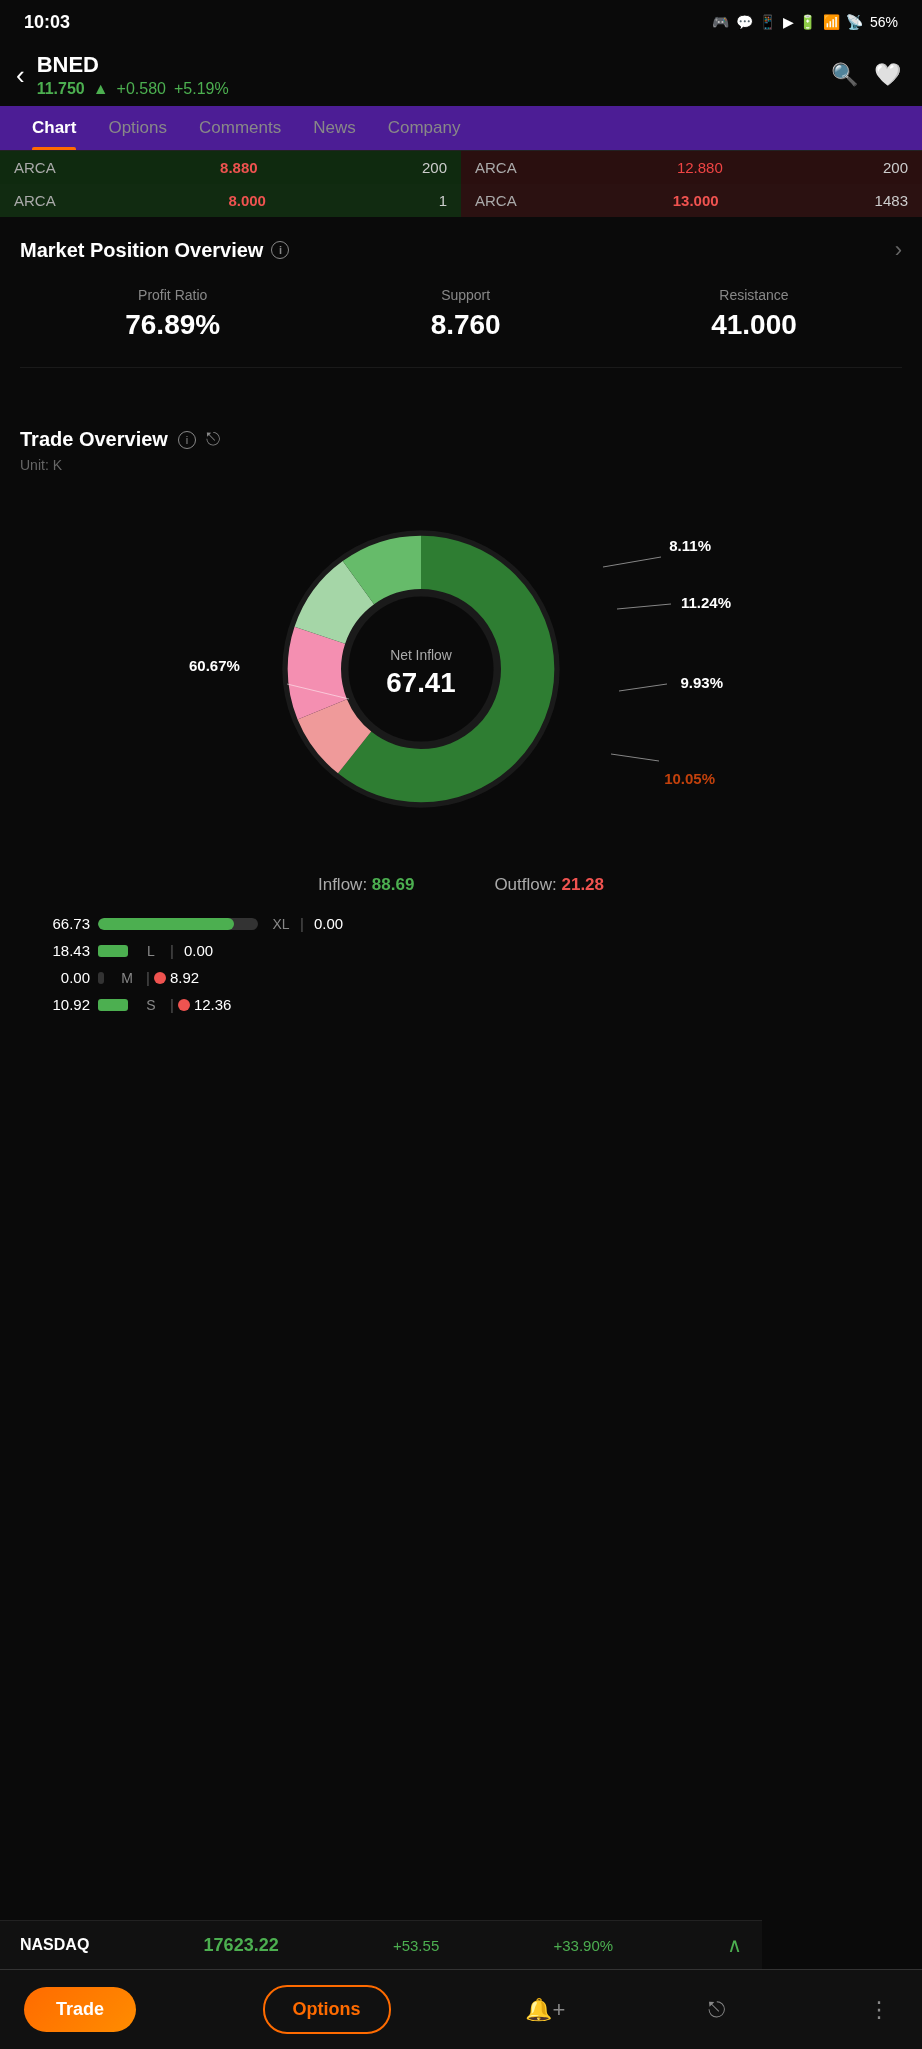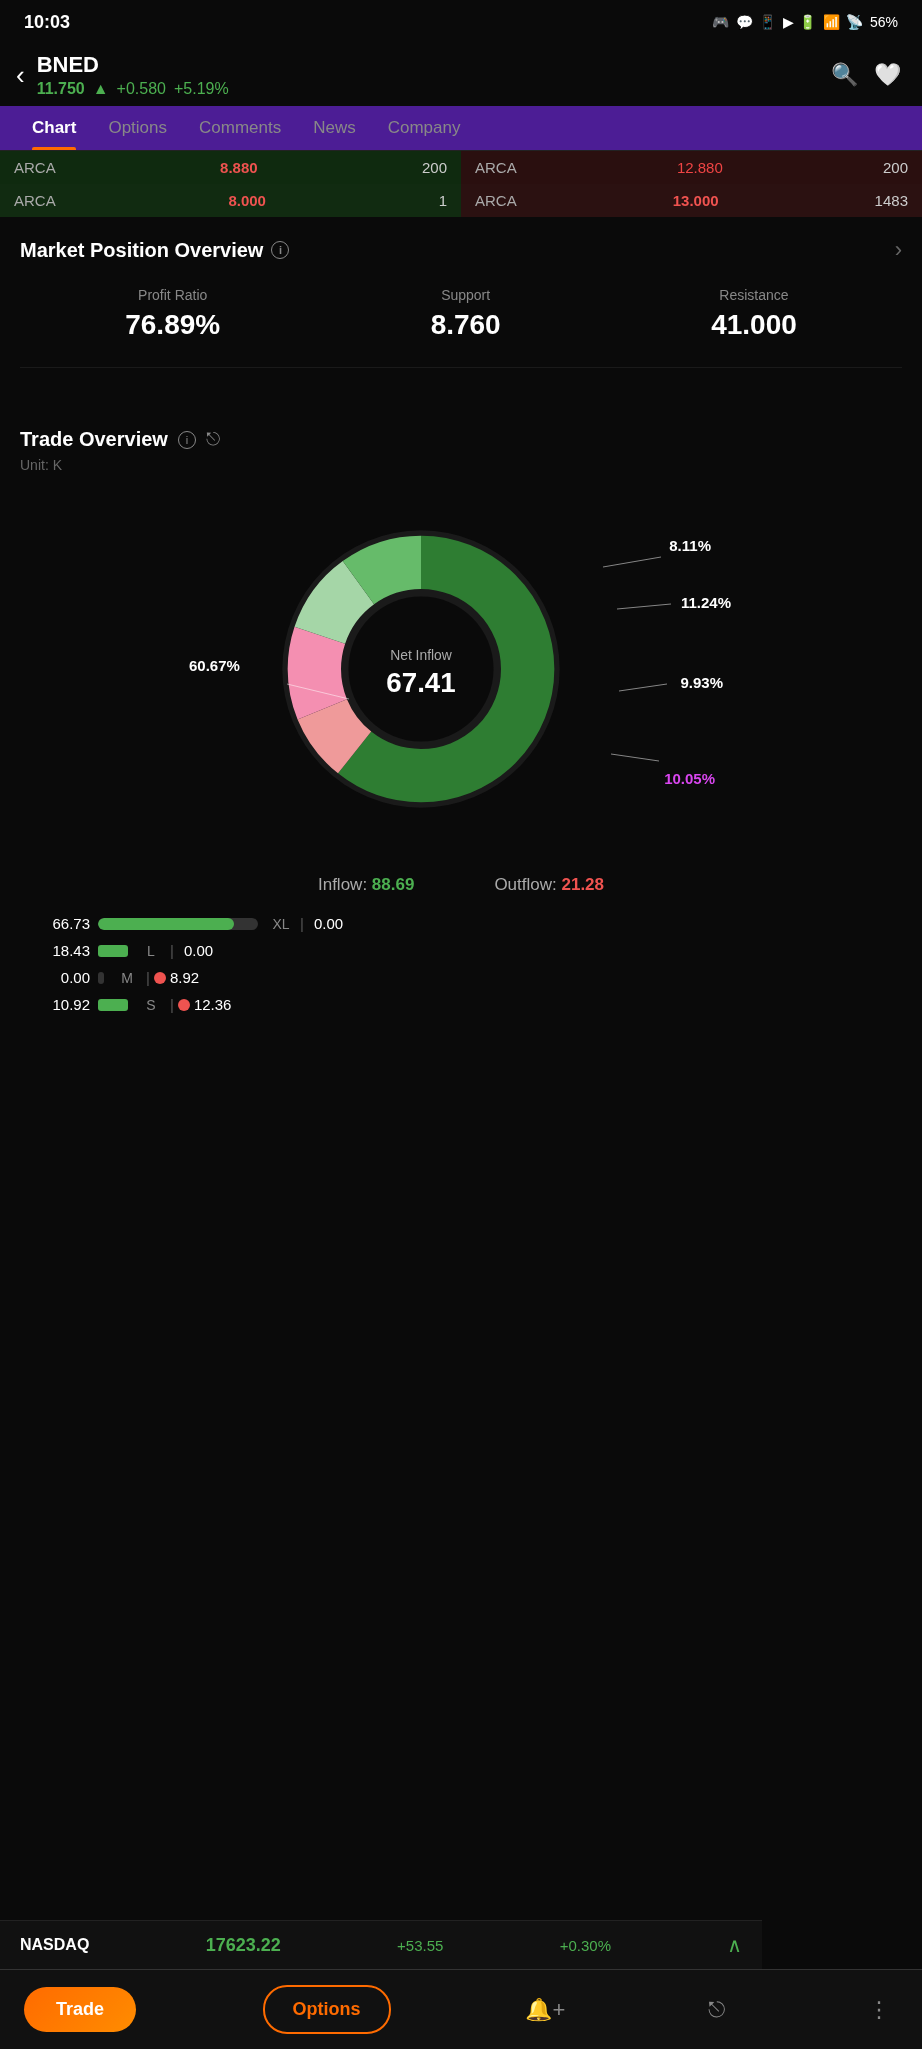--- a/index.html
+++ b/index.html
@@ -492,21 +492,21 @@
 
   <div style="position:absolute;top:38px;right:30px;font-size:15px;font-weight:600;color:#fff;">
     <span>8.11%</span>
   </div>
   <div style="position:absolute;top:95px;right:10px;font-size:15px;font-weight:600;color:#fff;">
     <span>11.24%</span>
   </div>
   <div style="position:absolute;top:175px;right:18px;font-size:15px;font-weight:600;color:#fff;">
     <span>9.93%</span>
   </div>
-  <div style="position:absolute;bottom:52px;right:26px;font-size:15px;font-weight:600;color:#d946ef;">
+  <div style="position:absolute;bottom:52px;right:26px;font-size:15px;font-weight:600;color:#c2410c;">
     <span>10.05%</span>
   </div>
   <div style="position:absolute;top:158px;left:8px;font-size:15px;font-weight:600;color:#fff;">
     <span>60.67%</span>
   </div>
 
   <svg style="position:absolute;top:0;left:0;width:100%;height:100%;pointer-events:none;">
     <line x1="422" y1="68" x2="480" y2="58" stroke="#fff" stroke-width="1" opacity="0.5"></line>
     <line x1="436" y1="110" x2="490" y2="105" stroke="#fff" stroke-width="1" opacity="0.5"></line>
     <line x1="438" y1="192" x2="486" y2="185" stroke="#fff" stroke-width="1" opacity="0.5"></line>
@@ -571,21 +571,21 @@
   </div>
 
 </div>
 
 <div style="height:160px;"></div>
 
 <div class="ticker-bar">
   <span class="ticker-name">NASDAQ</span>
   <span class="ticker-price">17623.22</span>
   <span class="ticker-change">+53.55</span>
-  <span class="ticker-change">+0.30%</span>
+  <span class="ticker-change">+33.90%</span>
   <span class="ticker-chevron">∧</span>
 </div>
 
 <div class="bottom-nav">
   <button class="btn-trade">Trade</button>
   <button class="btn-options">Options</button>
   <button class="nav-icon-btn">🔔+</button>
   <button class="nav-icon-btn">⎋</button>
   <button class="nav-icon-btn">⋮</button>
 </div>

